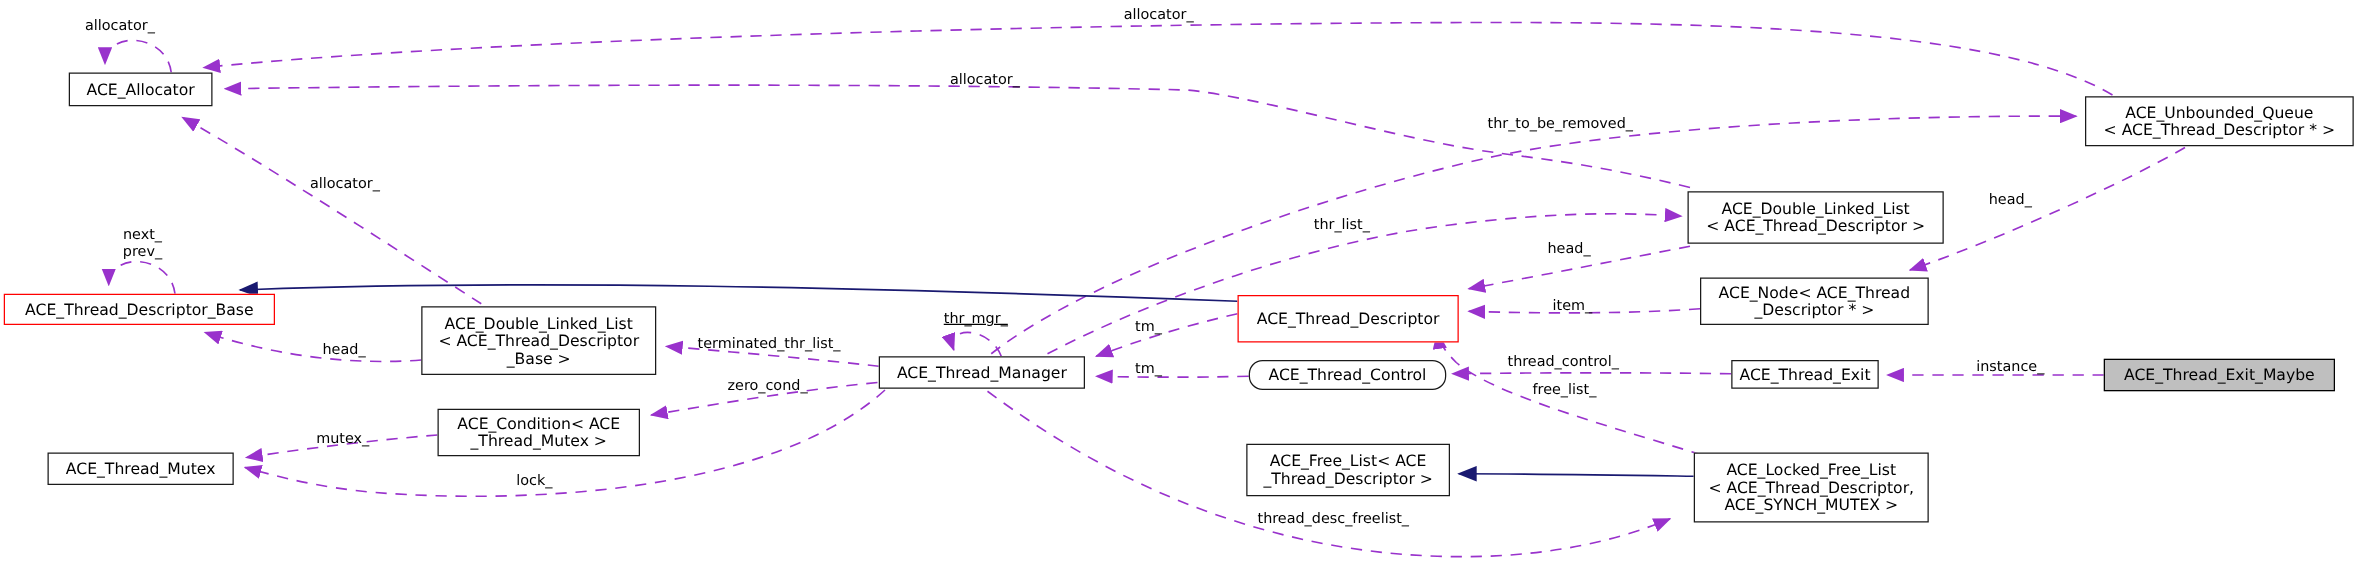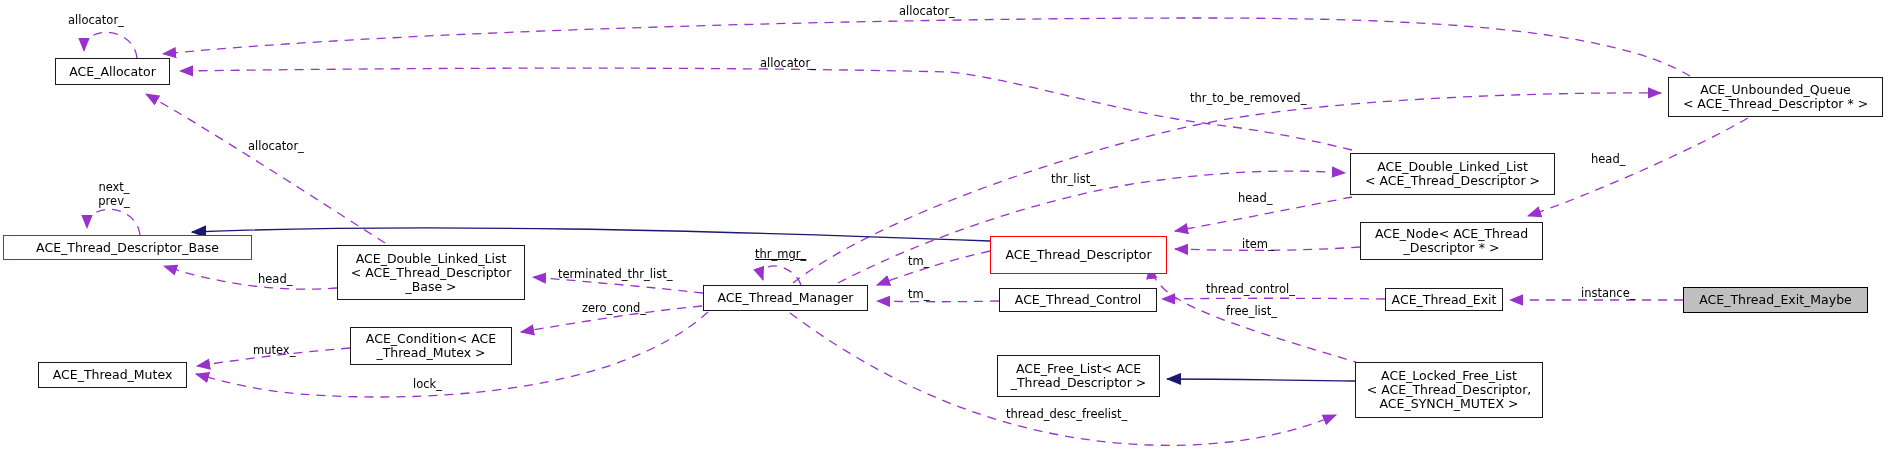--- a/index.html
+++ b/index.html
@@ -75,21 +75,21 @@
     <g stroke="#191970" stroke-width="1.3" fill="none">
       <path d="M 990,241 C 700,230 420,223 192,232" marker-end="url(#arrN)"></path>
       <path d="M 1355,381 C 1290,380 1230,379 1167,379" marker-end="url(#arrN)"></path>
     </g>
   </svg>
 
   <div class="node" style="left:55px;top:58px;width:115px;height:27px;">
     <span>ACE_Allocator</span>
   </div>
 
-  <div class="node red" style="left:3px;top:235px;width:249px;height:25px;">
+  <div class="node red" style="left:3px;top:235px;width:217px;height:25px;">
     <span>ACE_Thread_Descriptor_Base</span>
   </div>
 
   <div class="node" style="left:38px;top:362px;width:149px;height:26px;">
     <span>ACE_Thread_Mutex</span>
   </div>
 
   <div class="node" style="left:337px;top:245px;width:188px;height:55px;">
     <span>ACE_Double_Linked_List</span>
     <span>&lt; ACE_Thread_Descriptor</span>
@@ -102,21 +102,21 @@
   </div>
 
   <div class="node" style="left:703px;top:285px;width:165px;height:26px;">
     <span>ACE_Thread_Manager</span>
   </div>
 
   <div class="node red" style="left:990px;top:236px;width:177px;height:38px;">
     <span>ACE_Thread_Descriptor</span>
   </div>
 
-  <div class="node" style="left:999px;top:288px;width:158px;height:24px;">
+  <div class="node" style="left:999px;top:288px;width:158px;height:24px;border-radius:11px;">
     <span>ACE_Thread_Control</span>
   </div>
 
   <div class="node" style="left:997px;top:355px;width:163px;height:42px;">
     <span>ACE_Free_List&lt; ACE</span>
     <span>_Thread_Descriptor &gt;</span>
   </div>
 
   <div class="node" style="left:1350px;top:153px;width:205px;height:42px;">
     <span>ACE_Double_Linked_List</span>

